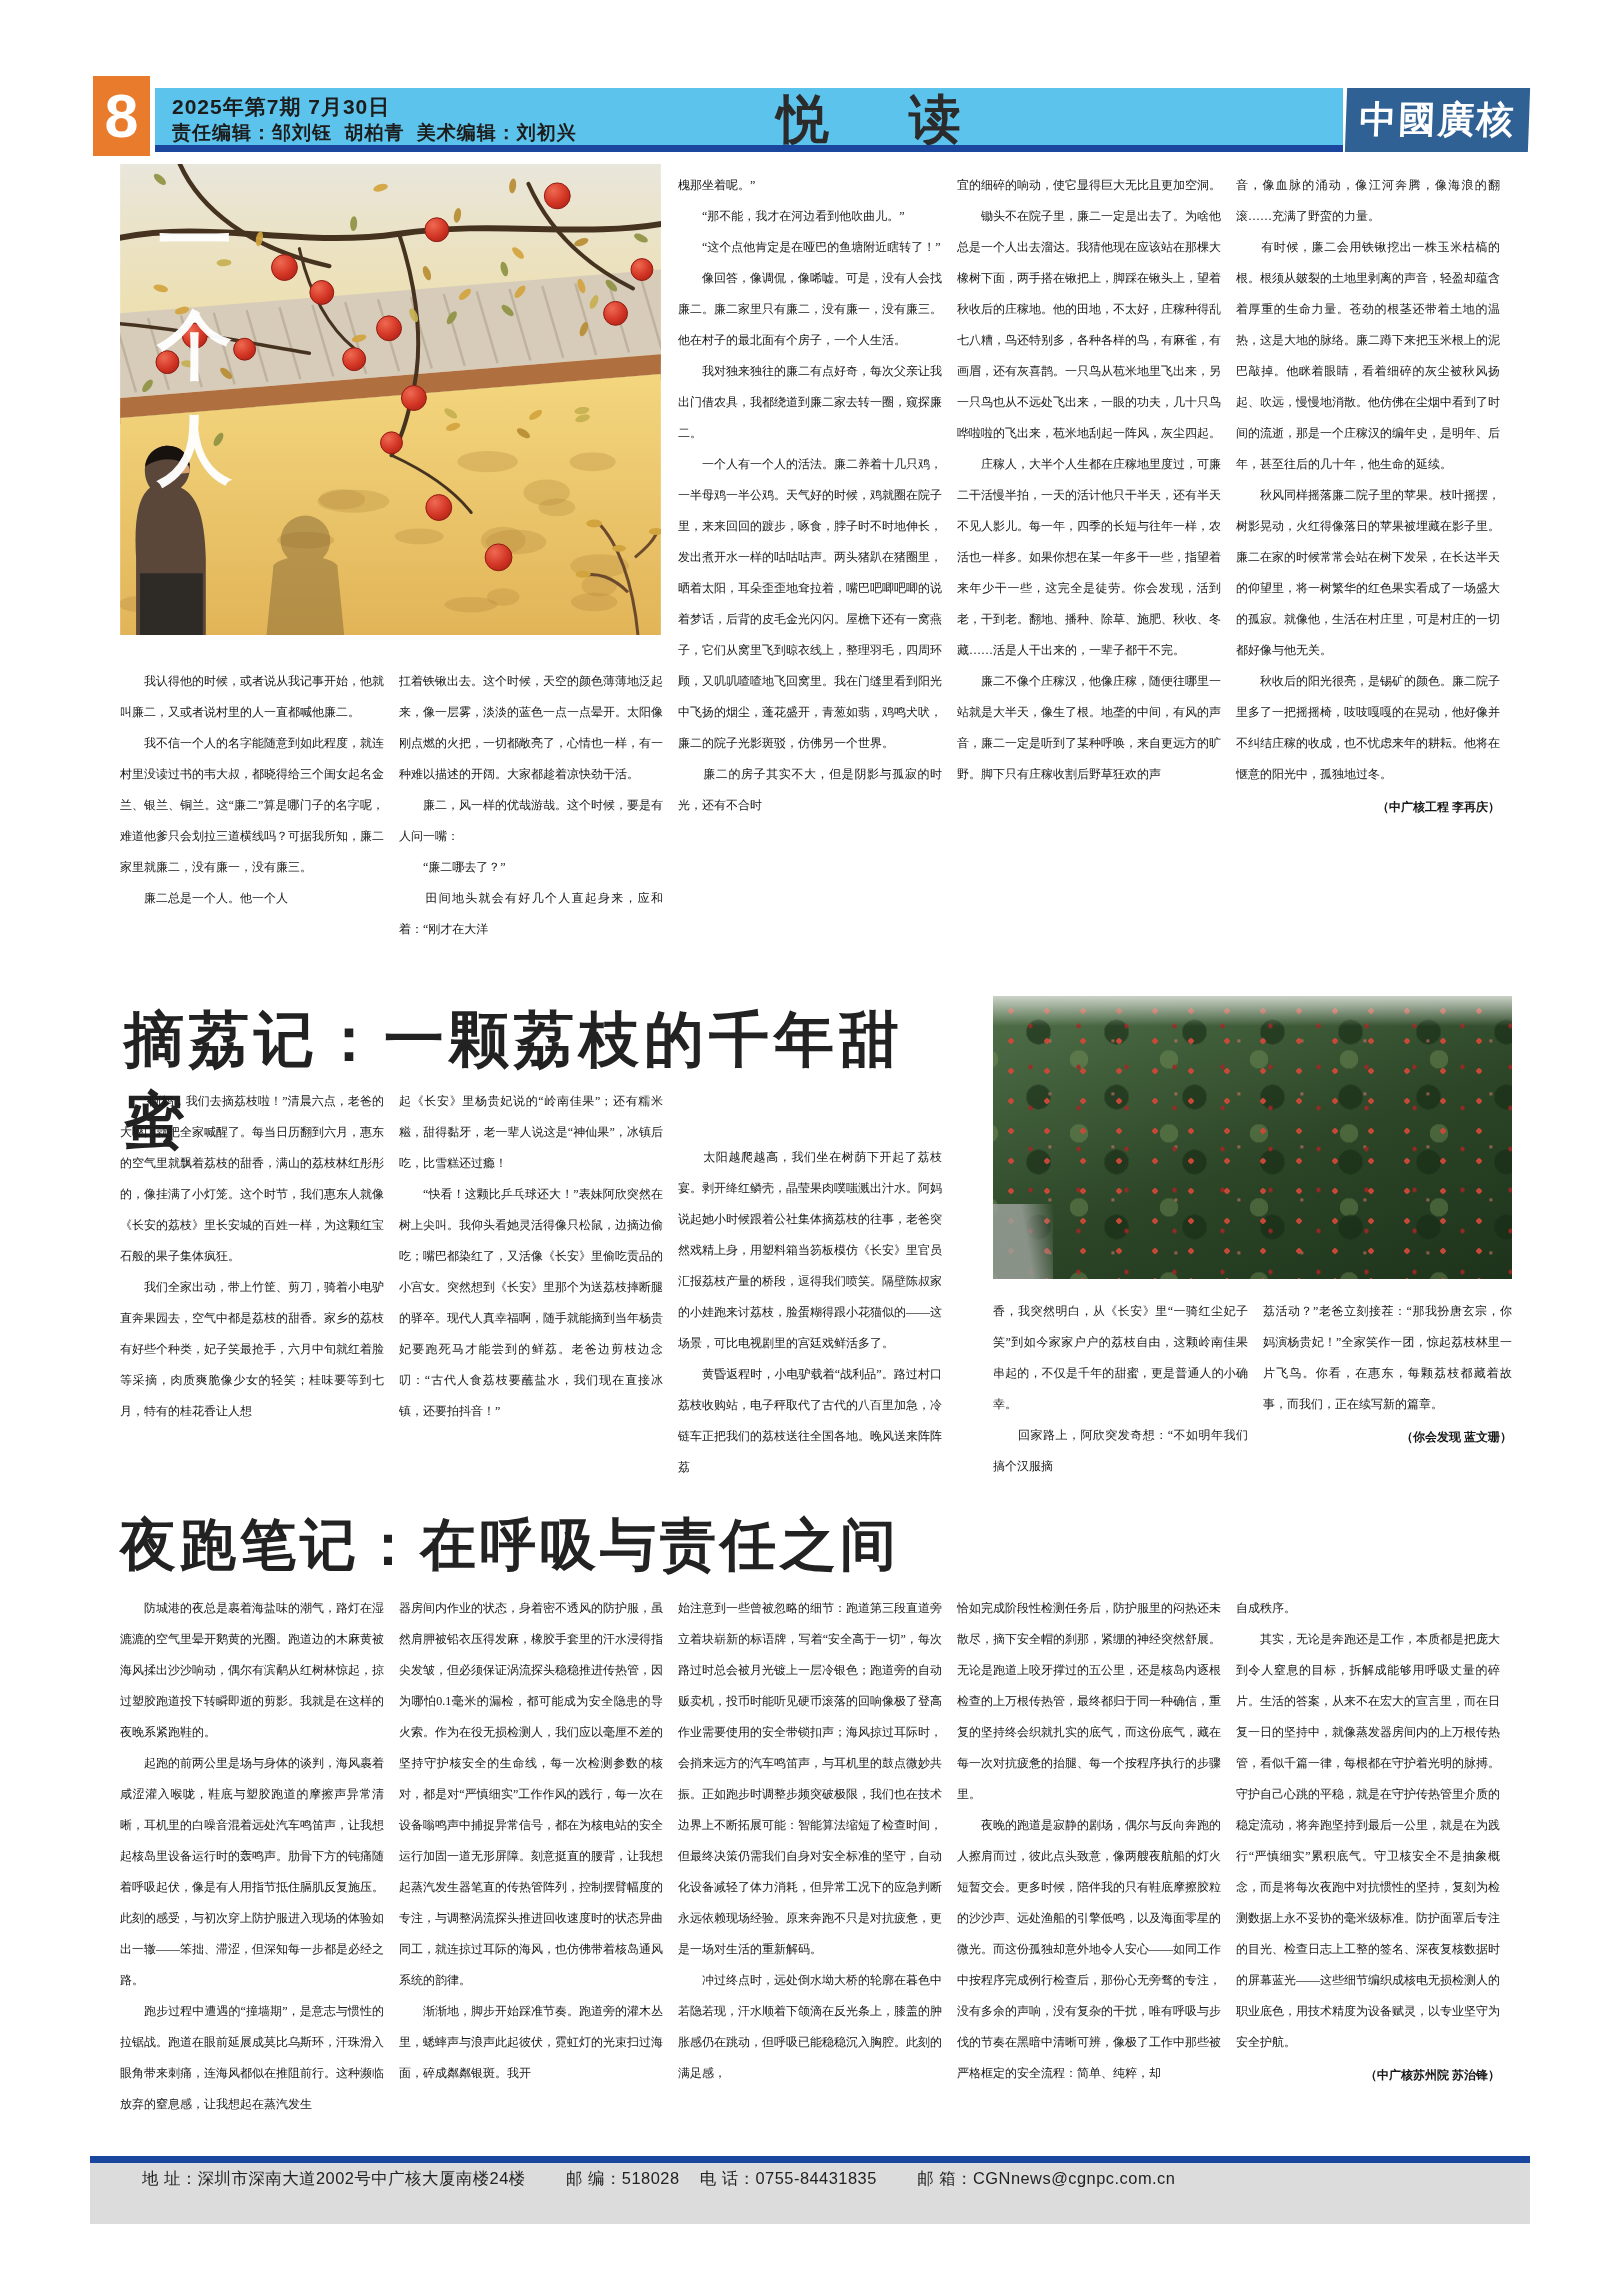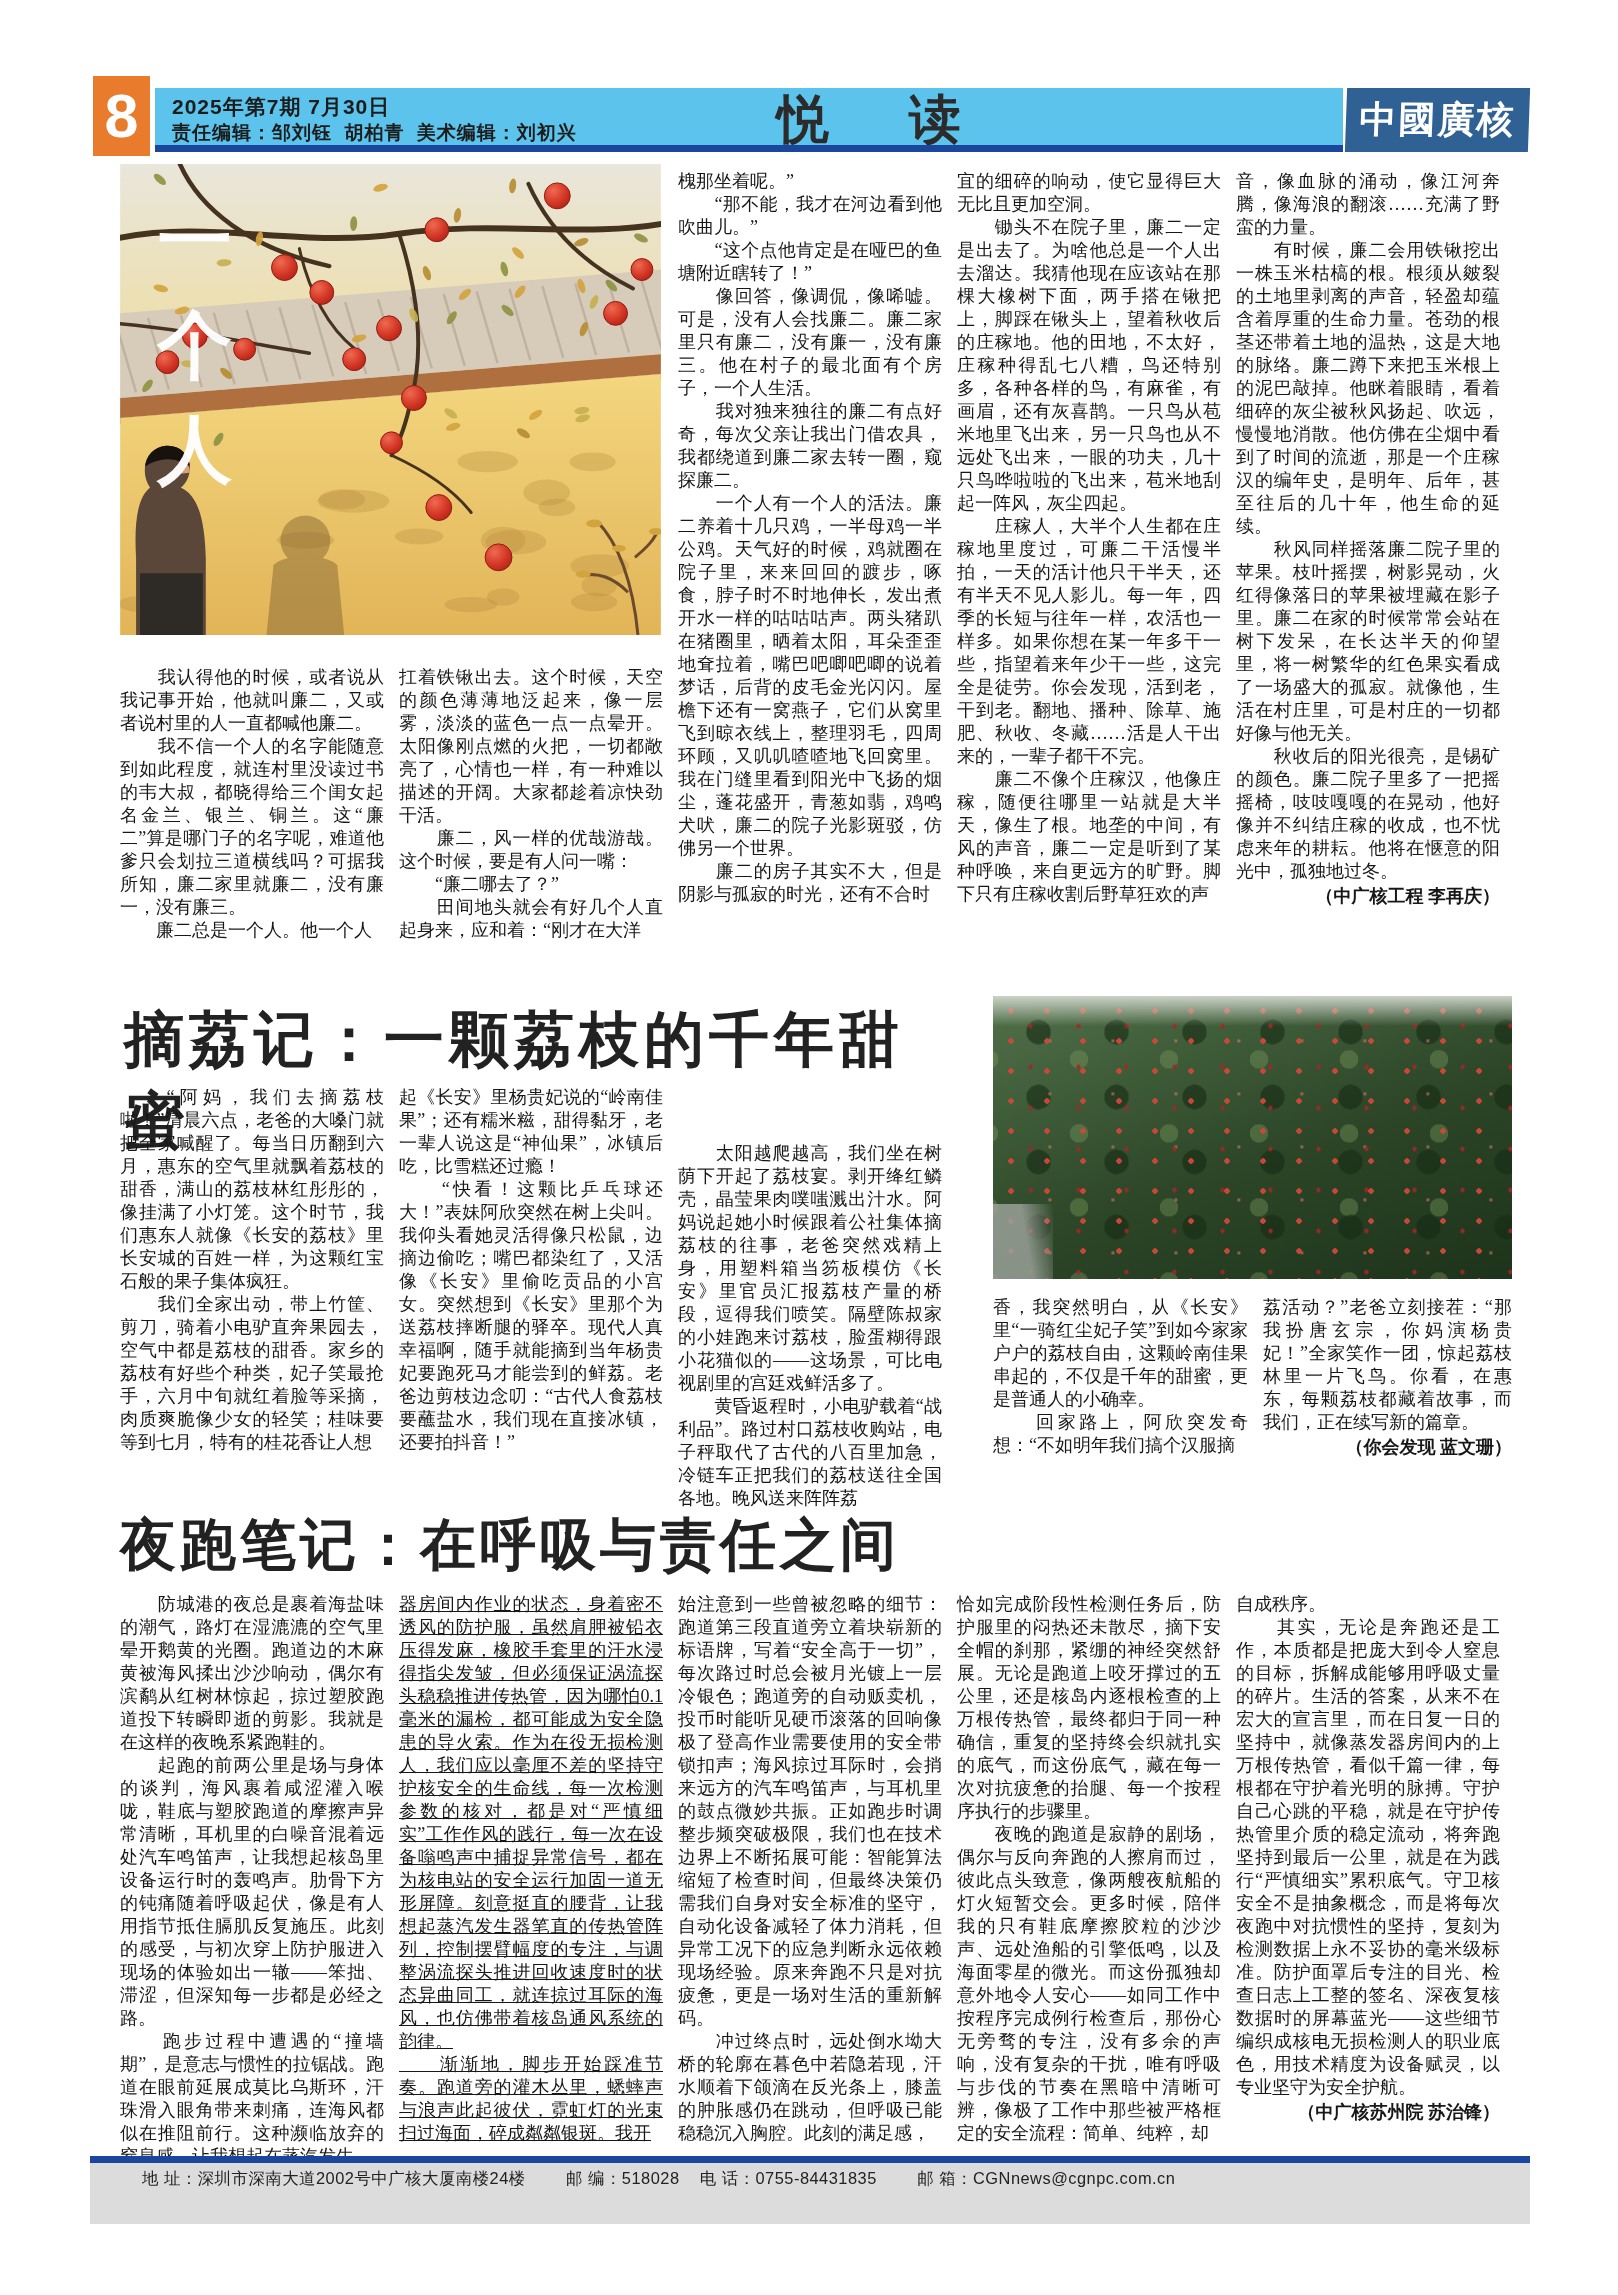--- a/index.html
+++ b/index.html
@@ -14,21 +14,21 @@
          font-family:"Liberation Sans",sans-serif;letter-spacing:1px;}
   .editors{position:absolute;left:172px;top:120px;font-size:19px;font-weight:700;
            font-family:Liberation Mono, monospace;letter-spacing:1px;}
   .section{position:absolute;left:777px;top:85px;font-size:52px;font-weight:600;color:#2b2b2b;
            letter-spacing:14px;font-family:"Liberation Serif",serif;}
   .hrule{position:absolute;left:155px;top:145px;width:1188px;height:6.5px;background:#1a469e;}
   .logo{position:absolute;left:1346px;top:88px;width:183px;height:64px;background:#2f6195;
         color:#fff;display:flex;align-items:center;justify-content:center;font-size:37px;font-weight:700;
         letter-spacing:2px;transform:skewX(-2deg);font-family:"Liberation Serif",serif;}
   
-  .col{position:absolute;width:264px;font-size:18px;line-height:23px;text-align:justify;
+  .col{position:absolute;width:264px;font-size:12px;line-height:31px;text-align:justify;
        white-space:pre-line;color:#171717;}
   .byline{text-align:right;font-weight:700;white-space:nowrap;margin-top:2px;}
   .atitle{position:absolute;font-weight:900;color:#222;font-family:"Liberation Serif",serif;}
   #title2{left:124px;top:1000px;width:842px;font-size:60px;letter-spacing:5px;}
   #title3{left:120px;top:1508px;width:1380px;font-size:56px;letter-spacing:4px;}
   
   #hero{position:absolute;left:120px;top:164px;width:541px;height:471px;overflow:hidden;}
   
   #lychee{position:absolute;left:993px;top:996px;width:519px;height:283px;
     background:
@@ -246,21 +246,21 @@
   <div class="col" style="left:678px;top:1142px;height:408px;"><span>　　太阳越爬越高，我们坐在树荫下开起了荔枝宴。剥开绛红鳞壳，晶莹果肉噗嗤溅出汁水。阿妈说起她小时候跟着公社集体摘荔枝的往事，老爸突然戏精上身，用塑料箱当笏板模仿《长安》里官员汇报荔枝产量的桥段，逗得我们喷笑。隔壁陈叔家的小娃跑来讨荔枝，脸蛋糊得跟小花猫似的——这场景，可比电视剧里的宫廷戏鲜活多了。
 　　黄昏返程时，小电驴载着“战利品”。路过村口荔枝收购站，电子秤取代了古代的八百里加急，冷链车正把我们的荔枝送往全国各地。晚风送来阵阵荔</span></div>
   <div class="col" style="left:993px;top:1296px;width:255px;height:198px;"><span>香，我突然明白，从《长安》里“一骑红尘妃子笑”到如今家家户户的荔枝自由，这颗岭南佳果串起的，不仅是千年的甜蜜，更是普通人的小确幸。
 　　回家路上，阿欣突发奇想：“不如明年我们搞个汉服摘</span></div>
   <div class="col" style="left:1263px;top:1296px;width:249px;height:198px;"><span>荔活动？”老爸立刻接茬：“那我扮唐玄宗，你妈演杨贵妃！”全家笑作一团，惊起荔枝林里一片飞鸟。你看，在惠东，每颗荔枝都藏着故事，而我们，正在续写新的篇章。</span><div class="byline">（你会发现  蓝文珊）</div></div>
 
   <div id="title3" class="atitle">夜跑笔记：在呼吸与责任之间</div>
   <div class="col" style="left:120px;top:1593px;height:598px;"><span>　　防城港的夜总是裹着海盐味的潮气，路灯在湿漉漉的空气里晕开鹅黄的光圈。跑道边的木麻黄被海风揉出沙沙响动，偶尔有滨鹬从红树林惊起，掠过塑胶跑道投下转瞬即逝的剪影。我就是在这样的夜晚系紧跑鞋的。
 　　起跑的前两公里是场与身体的谈判，海风裹着咸涩灌入喉咙，鞋底与塑胶跑道的摩擦声异常清晰，耳机里的白噪音混着远处汽车鸣笛声，让我想起核岛里设备运行时的轰鸣声。肋骨下方的钝痛随着呼吸起伏，像是有人用指节抵住膈肌反复施压。此刻的感受，与初次穿上防护服进入现场的体验如出一辙——笨拙、滞涩，但深知每一步都是必经之路。
 　　跑步过程中遭遇的“撞墙期”，是意志与惯性的拉锯战。跑道在眼前延展成莫比乌斯环，汗珠滑入眼角带来刺痛，连海风都似在推阻前行。这种濒临放弃的窒息感，让我想起在蒸汽发生</span></div>
-  <div class="col" style="left:399px;top:1593px;height:598px;text-decoration:underline;"><span>器房间内作业的状态，身着密不透风的防护服，虽然肩胛被铅衣压得发麻，橡胶手套里的汗水浸得指尖发皱，但必须保证涡流探头稳稳推进传热管，因为哪怕0.1毫米的漏检，都可能成为安全隐患的导火索。作为在役无损检测人，我们应以毫厘不差的坚持守护核安全的生命线，每一次检测参数的核对，都是对“严慎细实”工作作风的践行，每一次在设备嗡鸣声中捕捉异常信号，都在为核电站的安全运行加固一道无形屏障。刻意挺直的腰背，让我想起蒸汽发生器笔直的传热管阵列，控制摆臂幅度的专注，与调整涡流探头推进回收速度时的状态异曲同工，就连掠过耳际的海风，也仿佛带着核岛通风系统的韵律。
+  <div class="col" style="left:399px;top:1593px;height:598px;"><span>器房间内作业的状态，身着密不透风的防护服，虽然肩胛被铅衣压得发麻，橡胶手套里的汗水浸得指尖发皱，但必须保证涡流探头稳稳推进传热管，因为哪怕0.1毫米的漏检，都可能成为安全隐患的导火索。作为在役无损检测人，我们应以毫厘不差的坚持守护核安全的生命线，每一次检测参数的核对，都是对“严慎细实”工作作风的践行，每一次在设备嗡鸣声中捕捉异常信号，都在为核电站的安全运行加固一道无形屏障。刻意挺直的腰背，让我想起蒸汽发生器笔直的传热管阵列，控制摆臂幅度的专注，与调整涡流探头推进回收速度时的状态异曲同工，就连掠过耳际的海风，也仿佛带着核岛通风系统的韵律。
 　　渐渐地，脚步开始踩准节奏。跑道旁的灌木丛里，蟋蟀声与浪声此起彼伏，霓虹灯的光束扫过海面，碎成粼粼银斑。我开</span></div>
   <div class="col" style="left:678px;top:1593px;height:598px;"><span>始注意到一些曾被忽略的细节：跑道第三段直道旁立着块崭新的标语牌，写着“安全高于一切”，每次路过时总会被月光镀上一层冷银色；跑道旁的自动贩卖机，投币时能听见硬币滚落的回响像极了登高作业需要使用的安全带锁扣声；海风掠过耳际时，会捎来远方的汽车鸣笛声，与耳机里的鼓点微妙共振。正如跑步时调整步频突破极限，我们也在技术边界上不断拓展可能：智能算法缩短了检查时间，但最终决策仍需我们自身对安全标准的坚守，自动化设备减轻了体力消耗，但异常工况下的应急判断永远依赖现场经验。原来奔跑不只是对抗疲惫，更是一场对生活的重新解码。
 　　冲过终点时，远处倒水坳大桥的轮廓在暮色中若隐若现，汗水顺着下颌滴在反光条上，膝盖的肿胀感仍在跳动，但呼吸已能稳稳沉入胸腔。此刻的满足感，</span></div>
   <div class="col" style="left:957px;top:1593px;height:598px;"><span>恰如完成阶段性检测任务后，防护服里的闷热还未散尽，摘下安全帽的刹那，紧绷的神经突然舒展。无论是跑道上咬牙撑过的五公里，还是核岛内逐根检查的上万根传热管，最终都归于同一种确信，重复的坚持终会织就扎实的底气，而这份底气，藏在每一次对抗疲惫的抬腿、每一个按程序执行的步骤里。
 　　夜晚的跑道是寂静的剧场，偶尔与反向奔跑的人擦肩而过，彼此点头致意，像两艘夜航船的灯火短暂交会。更多时候，陪伴我的只有鞋底摩擦胶粒的沙沙声、远处渔船的引擎低鸣，以及海面零星的微光。而这份孤独却意外地令人安心——如同工作中按程序完成例行检查后，那份心无旁骛的专注，没有多余的声响，没有复杂的干扰，唯有呼吸与步伐的节奏在黑暗中清晰可辨，像极了工作中那些被严格框定的安全流程：简单、纯粹，却</span></div>
   <div class="col" style="left:1236px;top:1593px;height:598px;"><span>自成秩序。
 　　其实，无论是奔跑还是工作，本质都是把庞大到令人窒息的目标，拆解成能够用呼吸丈量的碎片。生活的答案，从来不在宏大的宣言里，而在日复一日的坚持中，就像蒸发器房间内的上万根传热管，看似千篇一律，每根都在守护着光明的脉搏。守护自己心跳的平稳，就是在守护传热管里介质的稳定流动，将奔跑坚持到最后一公里，就是在为践行“严慎细实”累积底气。守卫核安全不是抽象概念，而是将每次夜跑中对抗惯性的坚持，复刻为检测数据上永不妥协的毫米级标准。防护面罩后专注的目光、检查日志上工整的签名、深夜复核数据时的屏幕蓝光——这些细节编织成核电无损检测人的职业底色，用技术精度为设备赋灵，以专业坚守为安全护航。</span><div class="byline">（中广核苏州院  苏治锋）</div></div>
 
   <div class="frule"></div>
   <div class="fband"></div>

